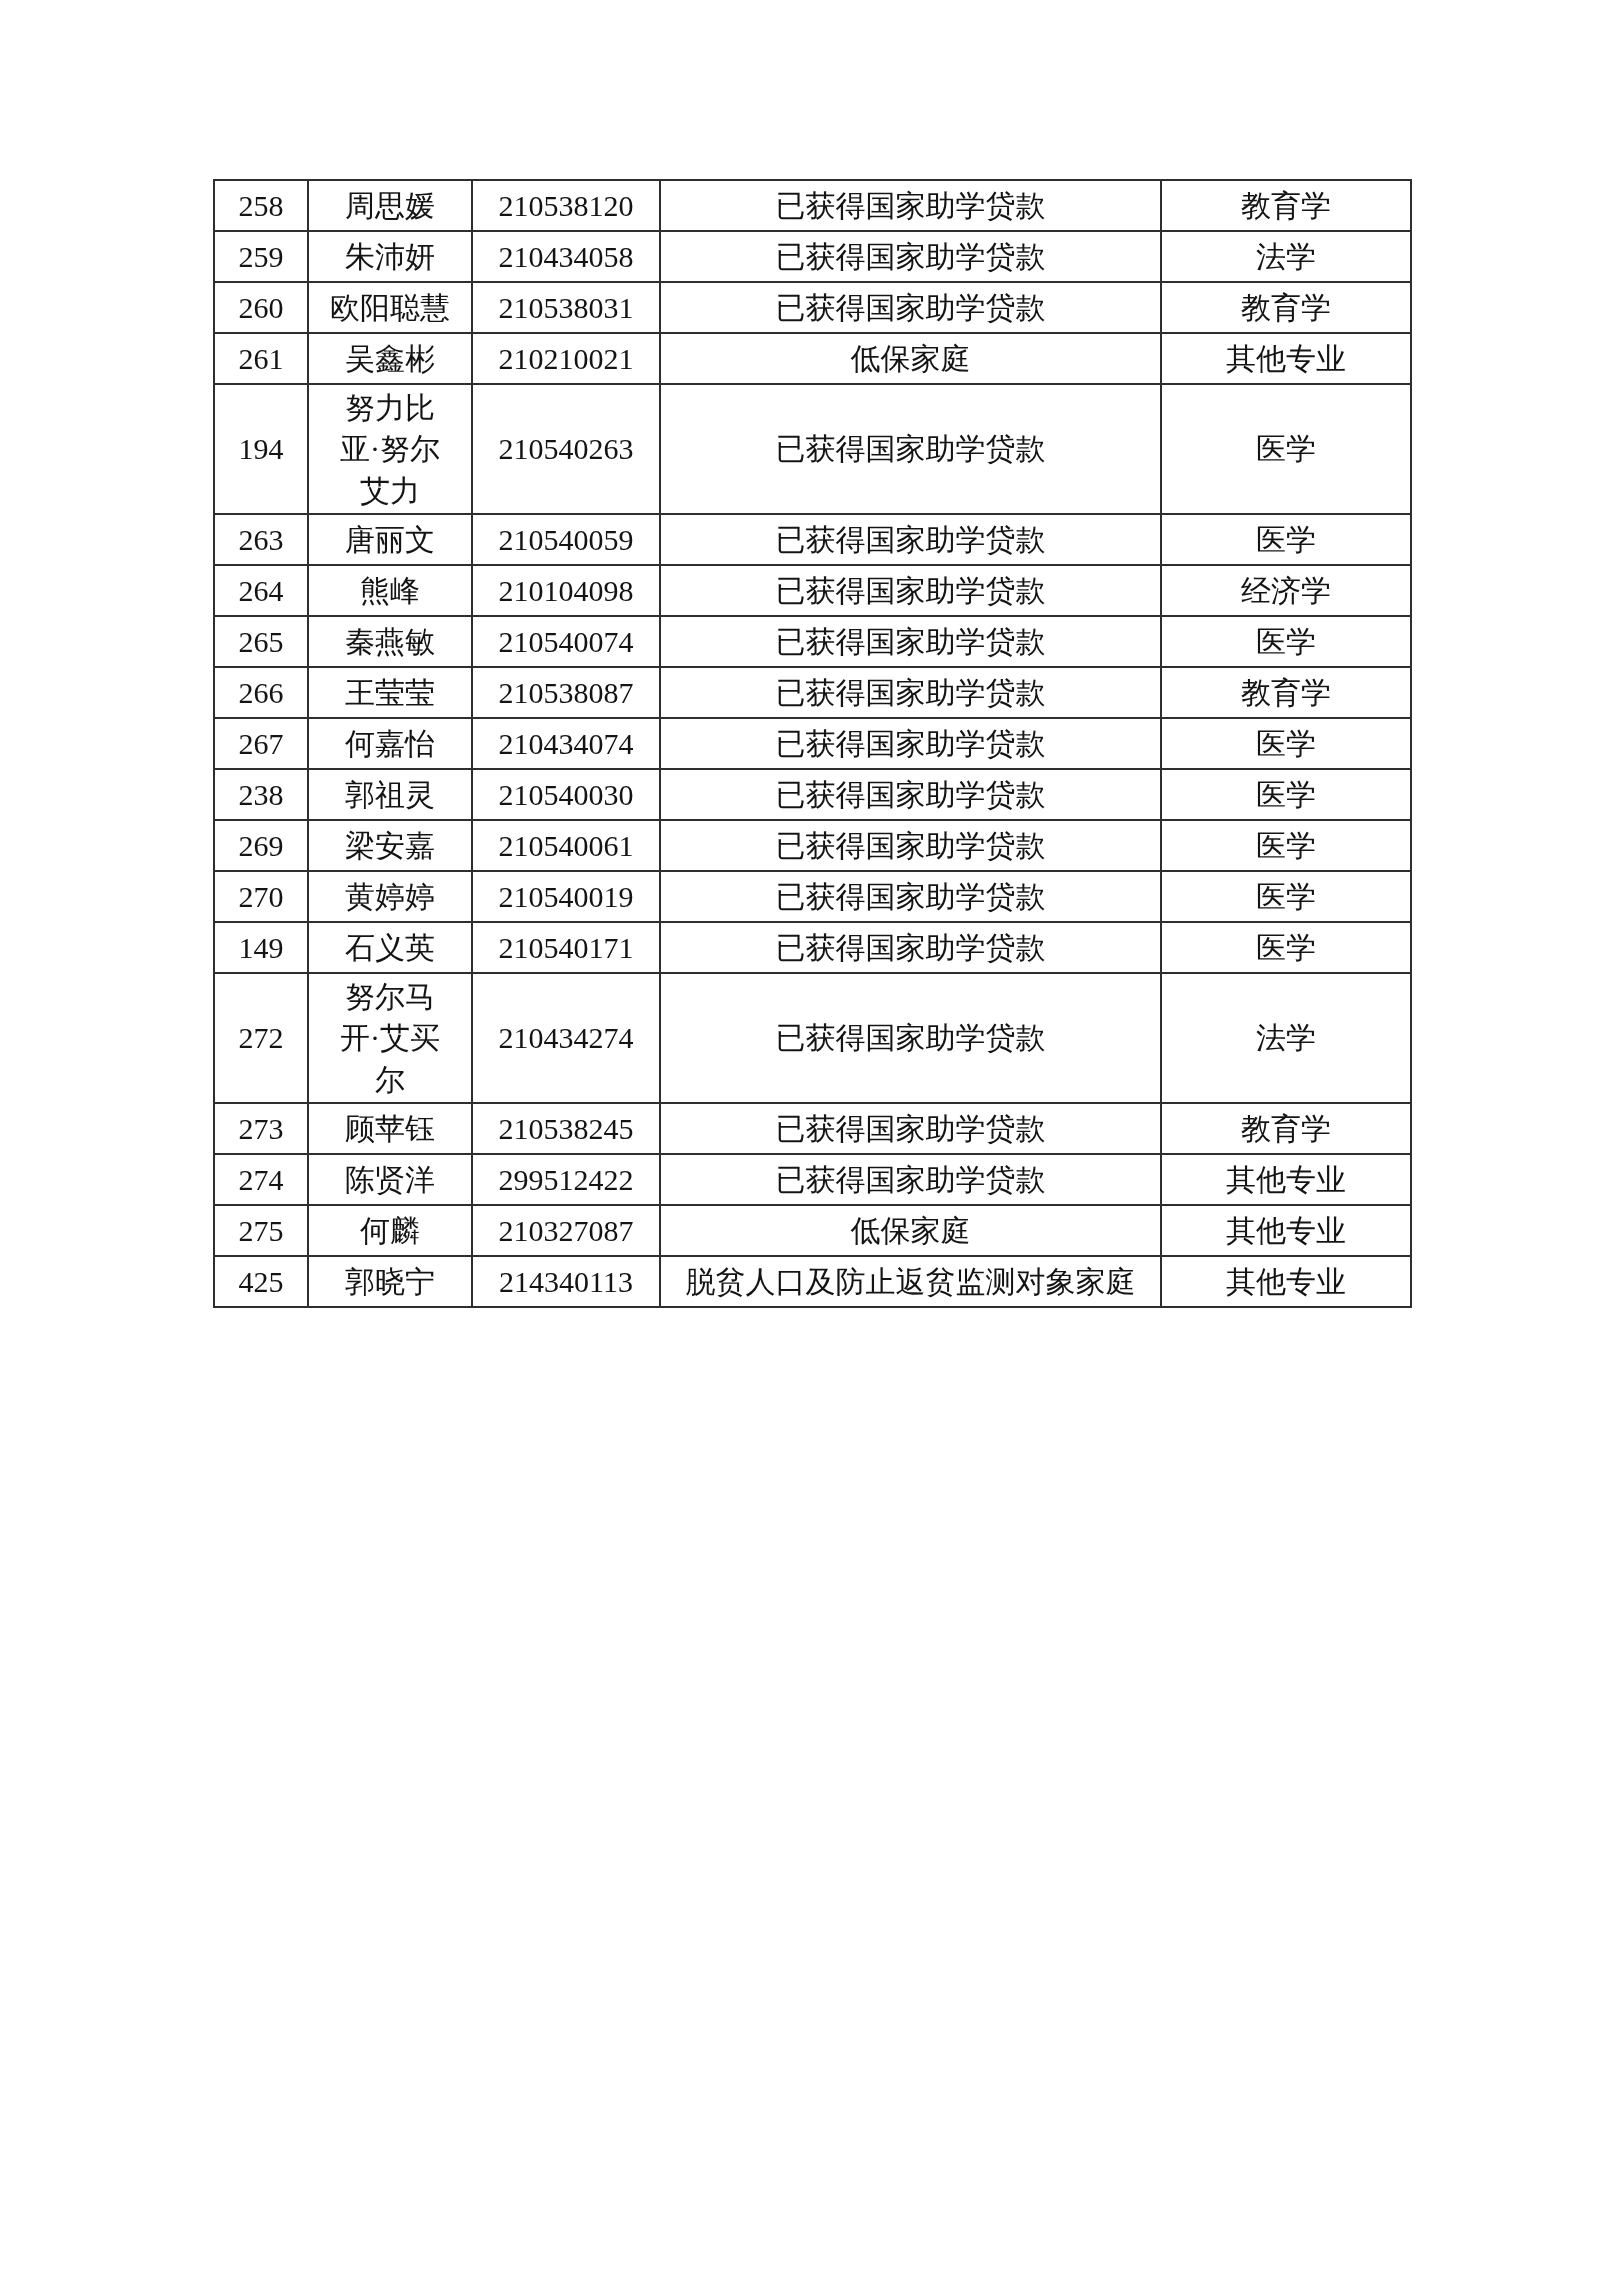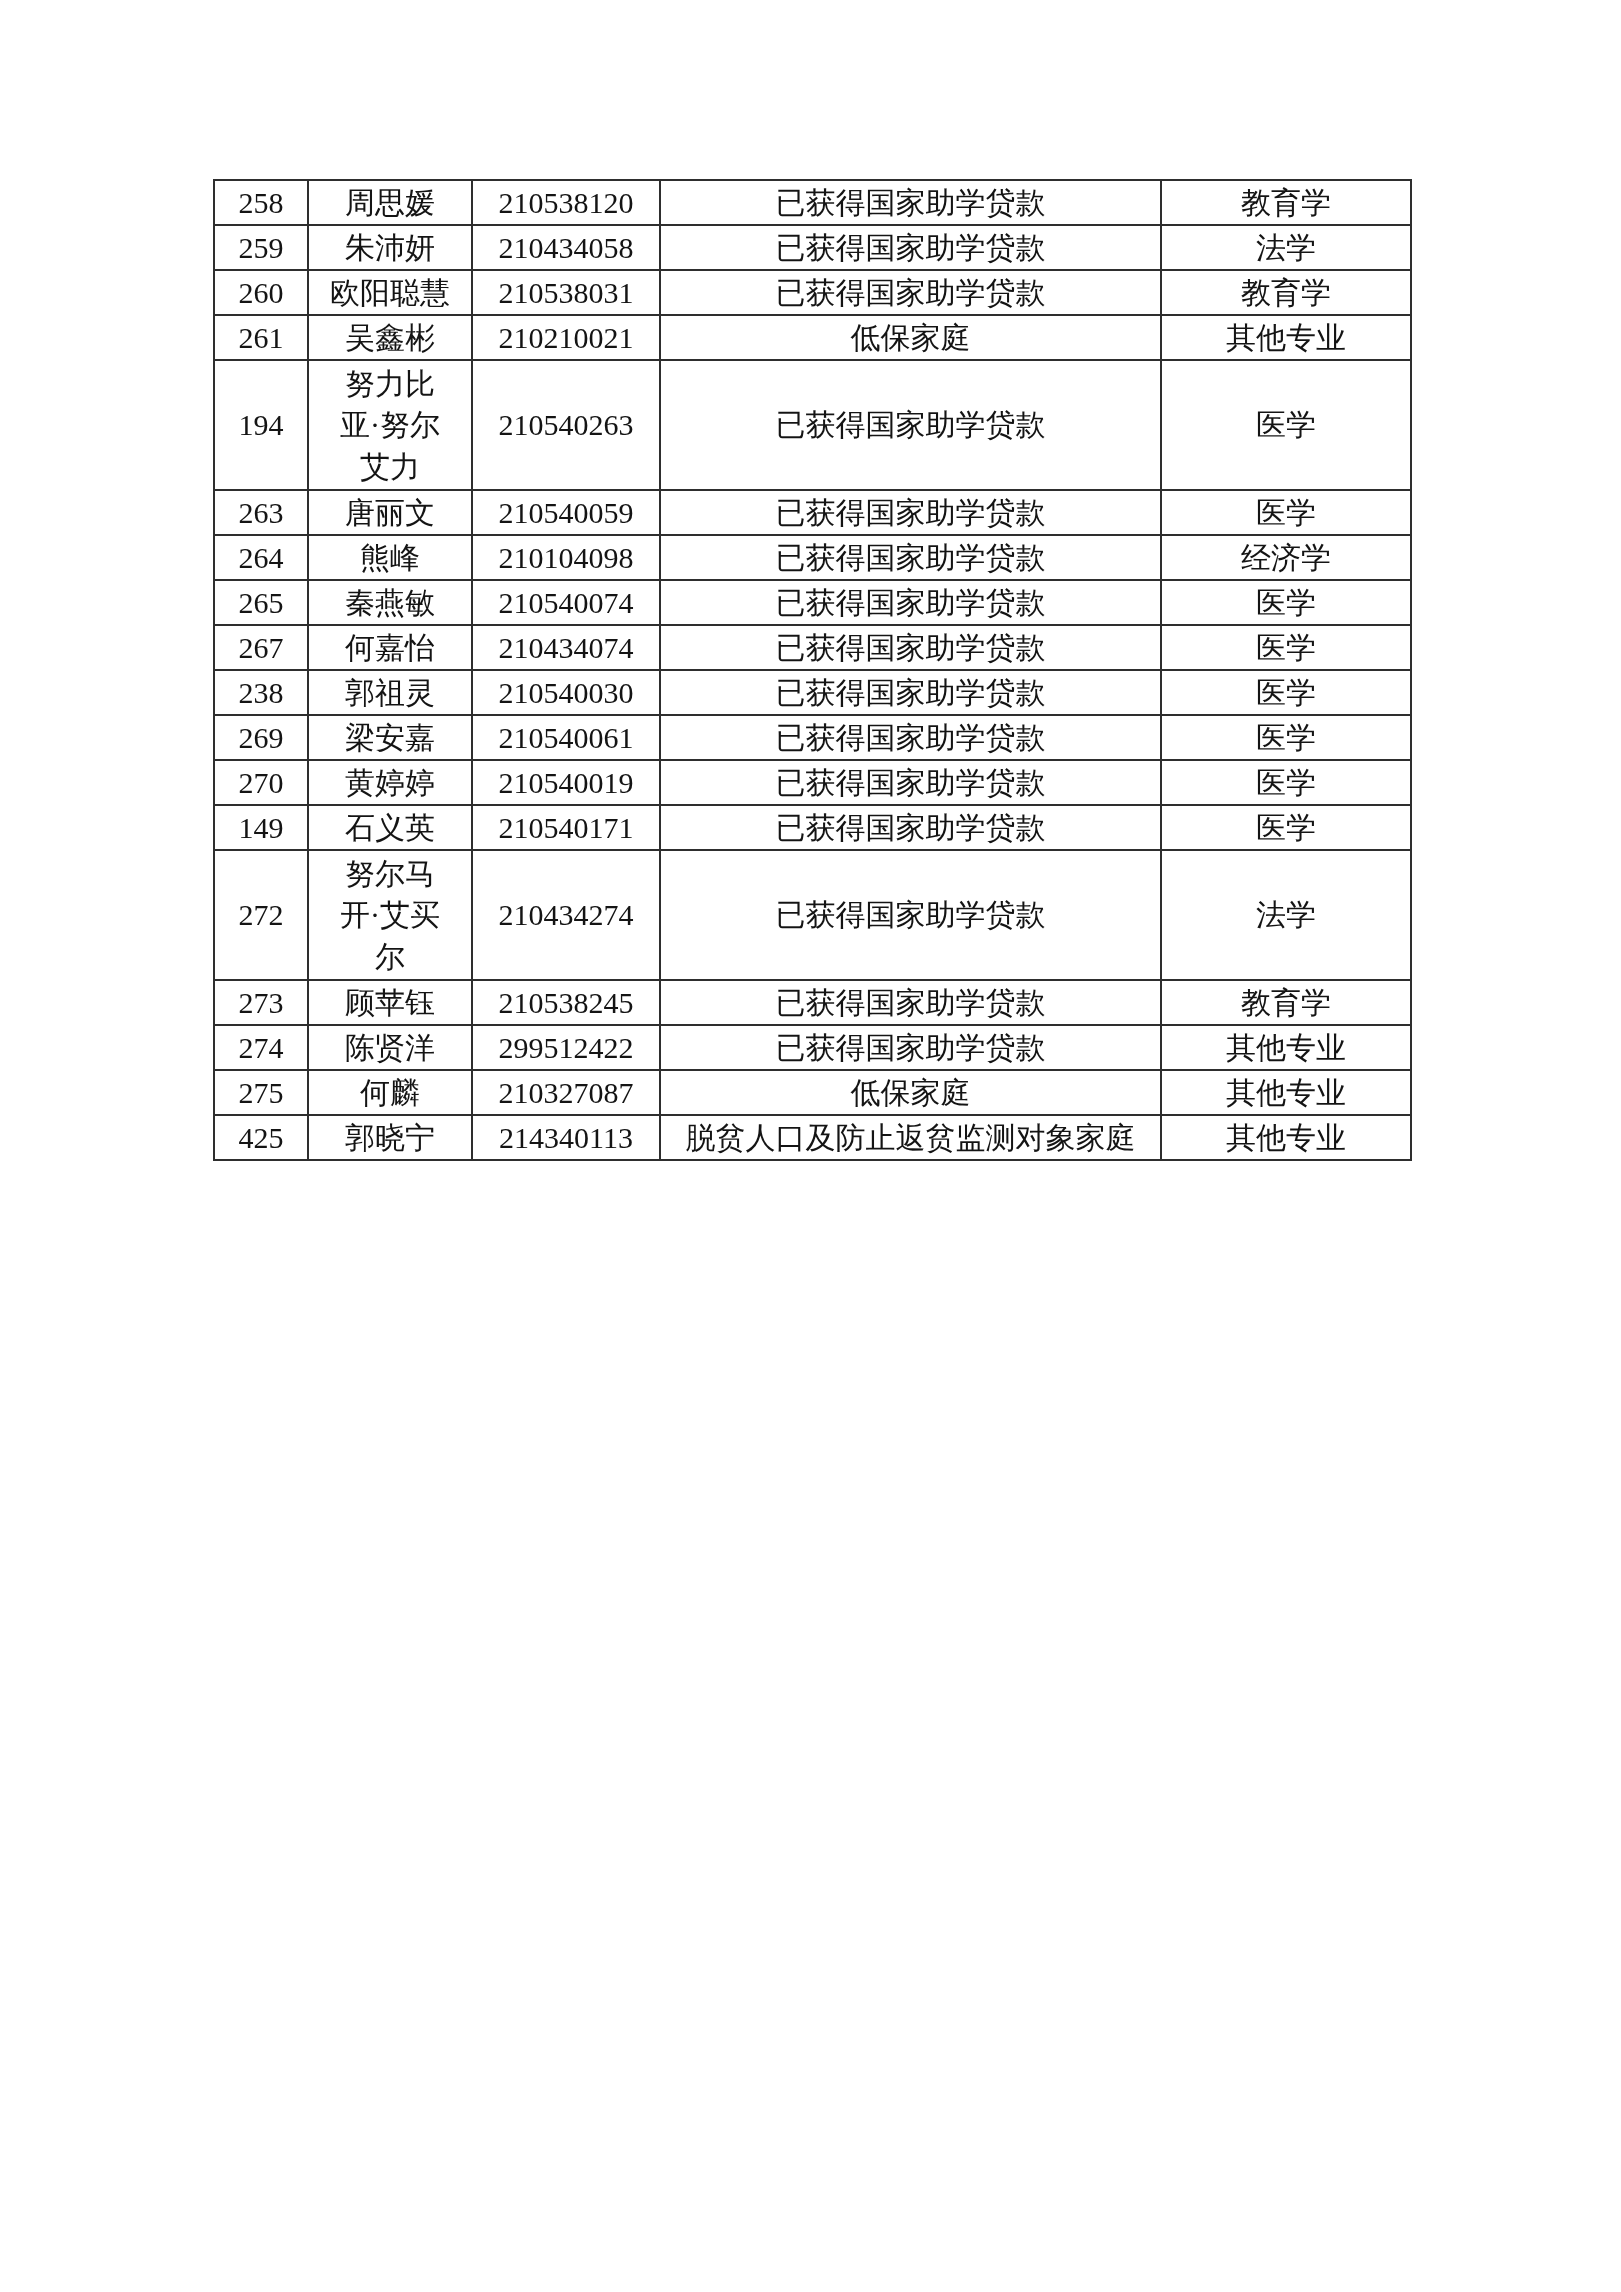--- a/index.html
+++ b/index.html
@@ -29,21 +29,21 @@
     border:2px solid var(--line);
     padding:0 3.9px;
     text-align:center;
     vertical-align:middle;
     font-size:30px;
     color:var(--ink);
     line-height:1.38;
     white-space:pre-line;
     overflow:hidden;
   }
-  tr.h-std{height:45px;}
+  tr.h-std{height:51px;}
   tr.h-tall{height:130px;}
   
   table.roster tr:first-child td{border-top-width:2.9px;}
   table.roster tr:nth-child(15) td{border-bottom-width:2.9px;text-align:center;}
 </style>
 </head>
 <body>
 
 <div class="sheet">
   <table class="roster">
@@ -107,20 +107,27 @@
           <td>经济学</td>
         </tr>
         <tr class="h-std">
           <td>265</td>
           <td>秦燕敏</td>
           <td>210540074</td>
           <td>已获得国家助学贷款</td>
           <td>医学</td>
         </tr>
         <tr class="h-std">
+          <td>266</td>
+          <td>王莹莹</td>
+          <td>210538087</td>
+          <td>已获得国家助学贷款</td>
+          <td>教育学</td>
+        </tr>
+        <tr class="h-std">
           <td>267</td>
           <td>何嘉怡</td>
           <td>210434074</td>
           <td>已获得国家助学贷款</td>
           <td>医学</td>
         </tr>
         <tr class="h-std">
           <td>238</td>
           <td>郭祖灵</td>
           <td>210540030</td>

